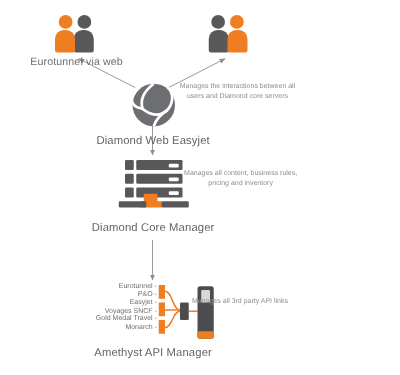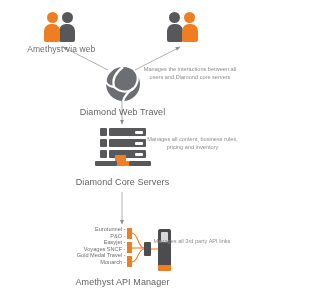--- a/index.html
+++ b/index.html
@@ -91,21 +91,21 @@
       <div class="people">
         <div class="person p-right grey">
           <div class="head"></div>
             <div class="body"></div>
         </div>
         <div class="person p-left orange">
           <div class="head"></div>
             <div class="body"></div>
         </div>
       </div>
-      <div class="actor-label">Amethyst via web</div>
+      <div class="actor-label">Eurotunnel via web</div>
     </div>
 
     <div class="actor">
       <div class="people">
         <div class="person p-left grey">
           <div class="head"></div>
             <div class="body"></div>
         </div>
         <div class="person p-right orange">
           <div class="head"></div>
@@ -119,21 +119,21 @@
   <div class="node" id="web-server-node">
     <div class="sphere-wrap">
       <svg width="44" height="36" viewBox="0 0 44 36">
         <circle cx="22" cy="18" r="17" fill="#6d6e71"></circle>
         <path d="M22 1 C14 7, 11 14, 13 21 C6 20, 3 16, 5 9" fill="none" stroke="#ffffff" stroke-width="2.2"></path>
         <path d="M13 21 C20 27, 28 27, 33 22" fill="none" stroke="#ffffff" stroke-width="2.2"></path>
         <path d="M33 22 C38 16, 38 8, 33 4" fill="none" stroke="#ffffff" stroke-width="2.2"></path>
         <path d="M22 35 C24 29, 28 25, 33 22" fill="none" stroke="#ffffff" stroke-width="2.2"></path>
       </svg>
     </div>
-    <div class="node-label">Diamond Web Travel</div>
+    <div class="node-label">Diamond Web Easyjet</div>
   </div>
 
   <div class="node" id="core-servers-node">
     <div class="rack">
       <div class="rack-row" style="top:0px;">
         <div class="rack-small"></div>
         <div class="rack-big">
             <span class="rack-led"></span>
           </div>
       </div>
@@ -146,21 +146,21 @@
       <div class="rack-row" style="top:22px;">
         <div class="rack-small"></div>
         <div class="rack-big">
             <span class="rack-led"></span>
           </div>
       </div>
       <div class="base-plug"></div>
       <div class="base-bar-l"></div>
       <div class="base-bar-r"></div>
     </div>
-    <div class="node-label">Diamond Core Servers</div>
+    <div class="node-label">Diamond Core Manager</div>
   </div>
 
   <div class="node" id="api-node">
     <div class="api-art">
 
       <div class="partner-list">
         <div class="partner">Eurotunnel -</div>
         <div class="partner">P&amp;O -</div>
         <div class="partner">Easyjet -</div>
         <div class="partner">Voyages SNCF -</div>

